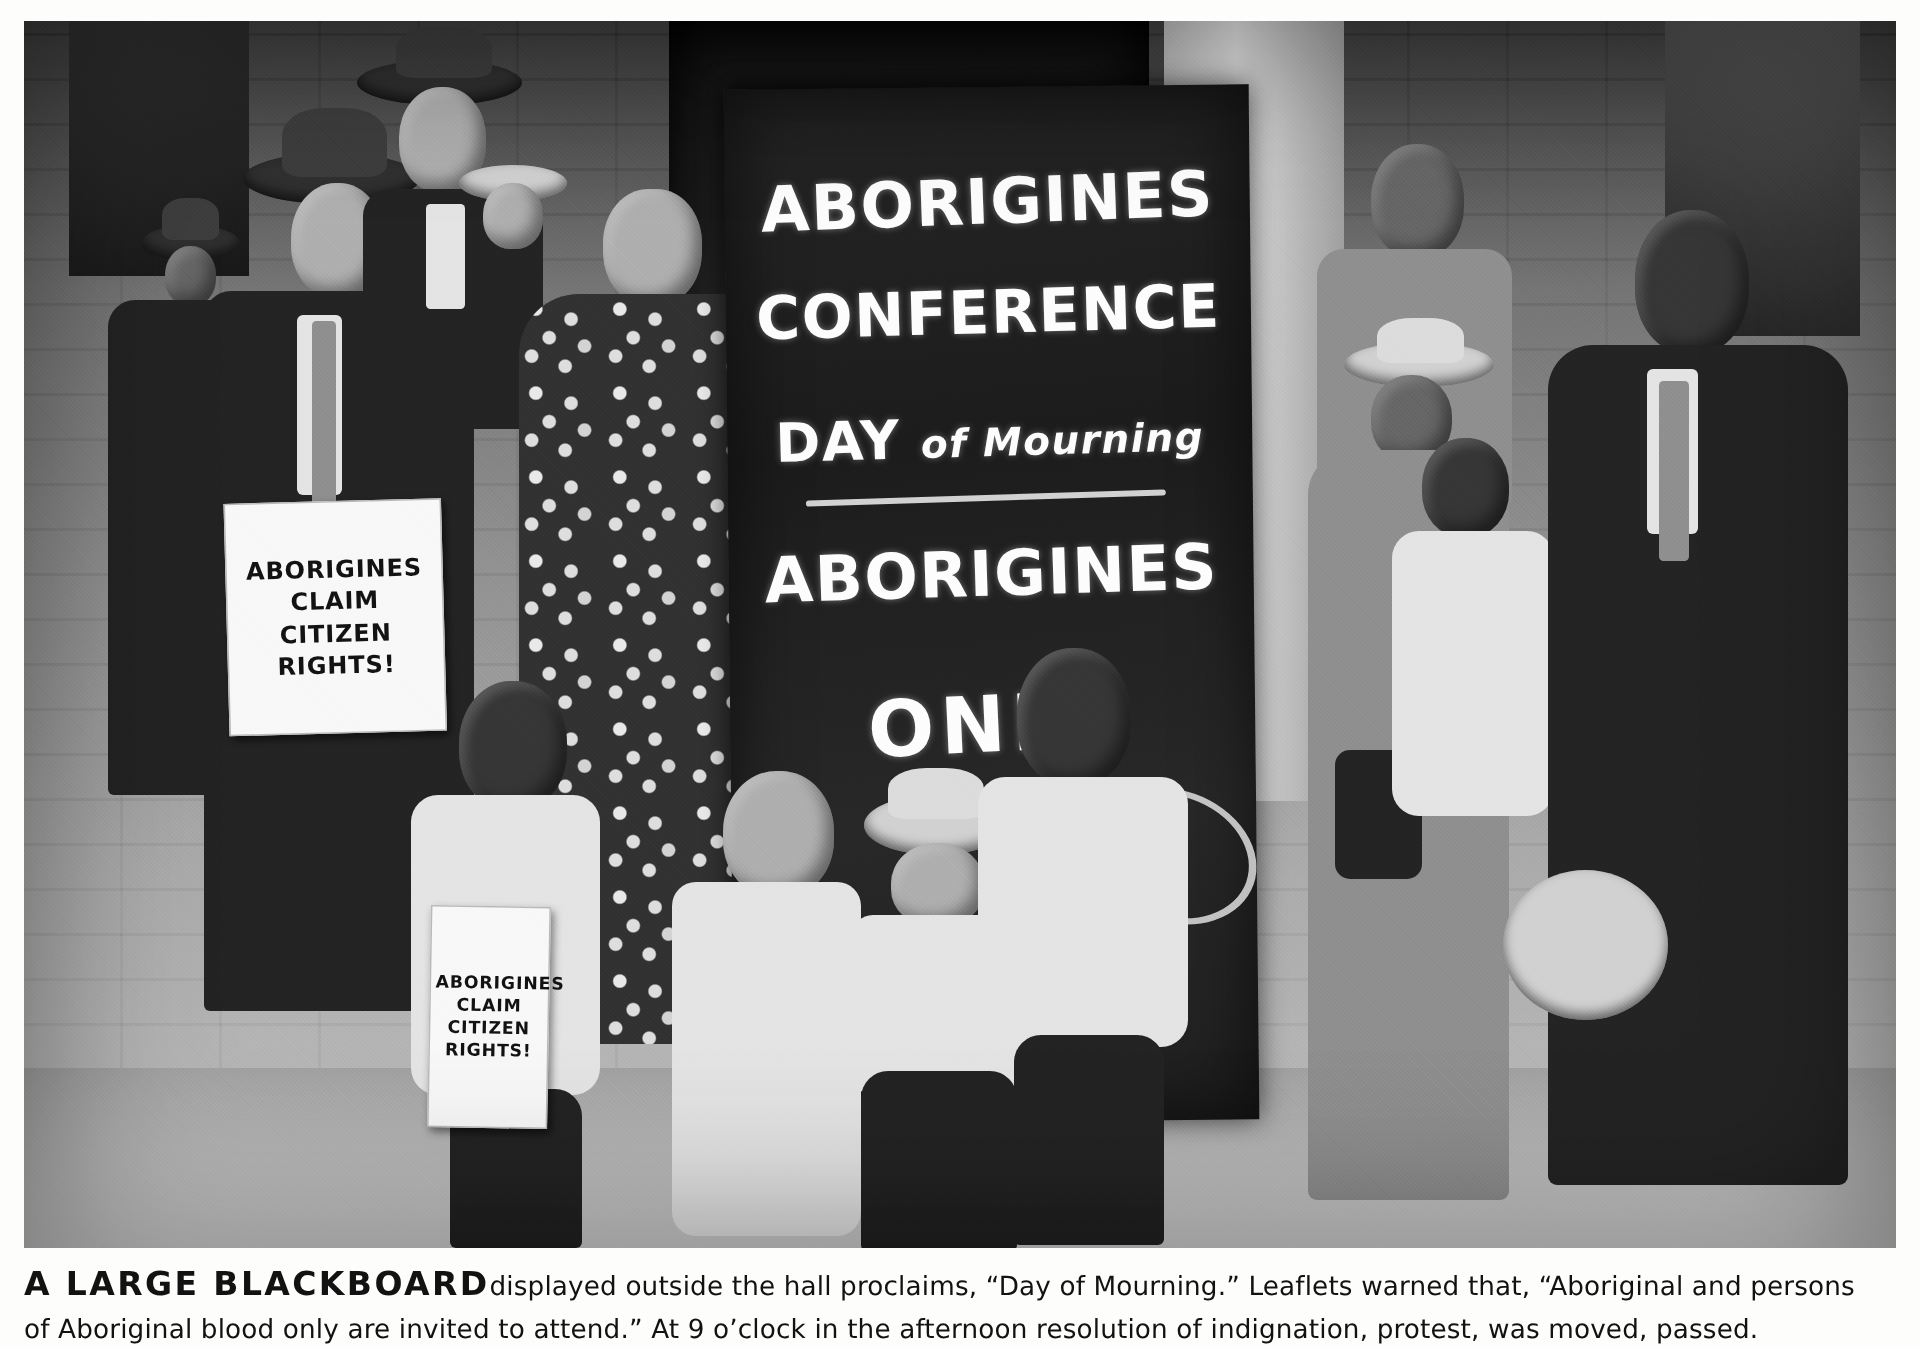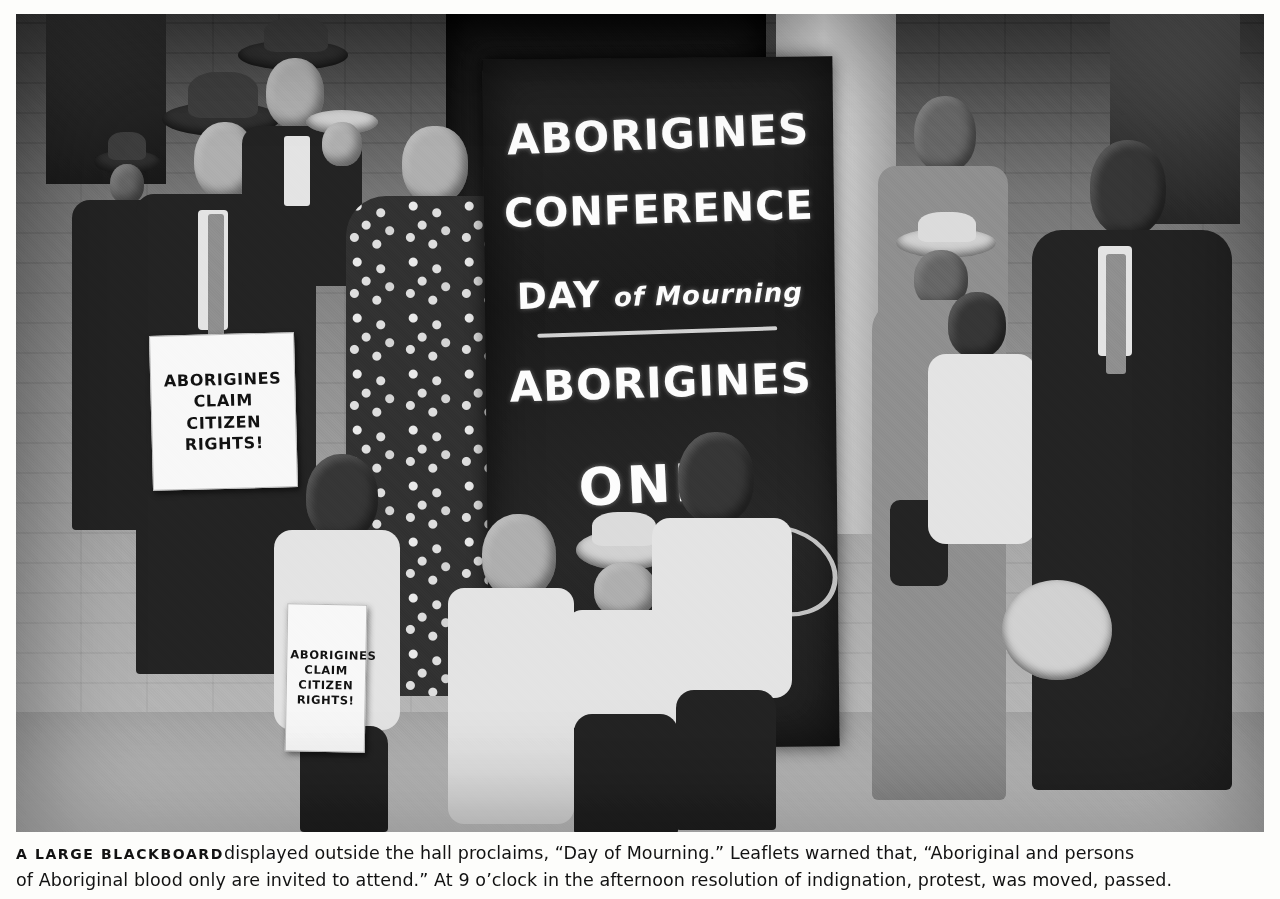--- a/index.html
+++ b/index.html
@@ -201,21 +201,21 @@
     width: 1248px;
     font-family: "DejaVu Sans", sans-serif;
     color: #121212;
     font-size: 17.5px;
     line-height: 1.55;
     letter-spacing: .1px;
   }
   .caption .lead {
     font-weight: 700;
     letter-spacing: 1.6px;
-    font-size: 14px;
+    font-size: 22px;
   }
   .caption-line { white-space: nowrap; }
 </style>
 </head>
 <body>
 
 <div class="page">
 
   <div class="photo">
 

